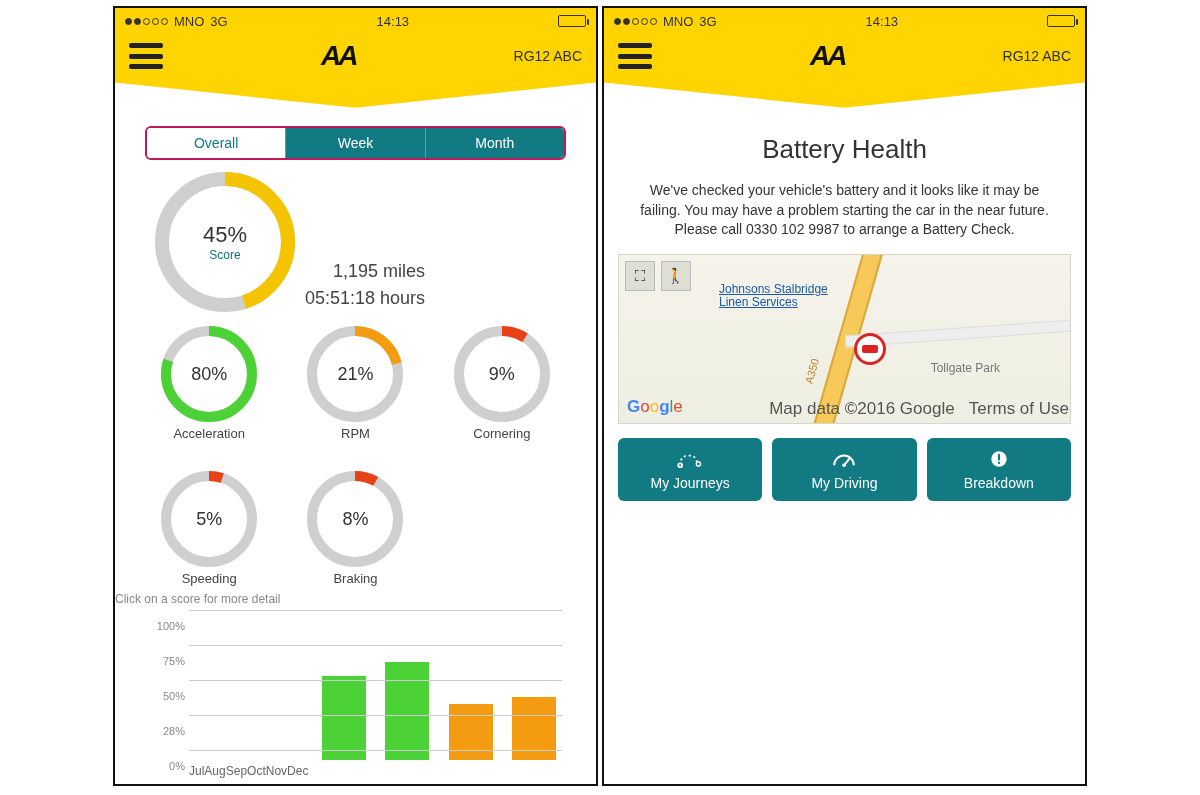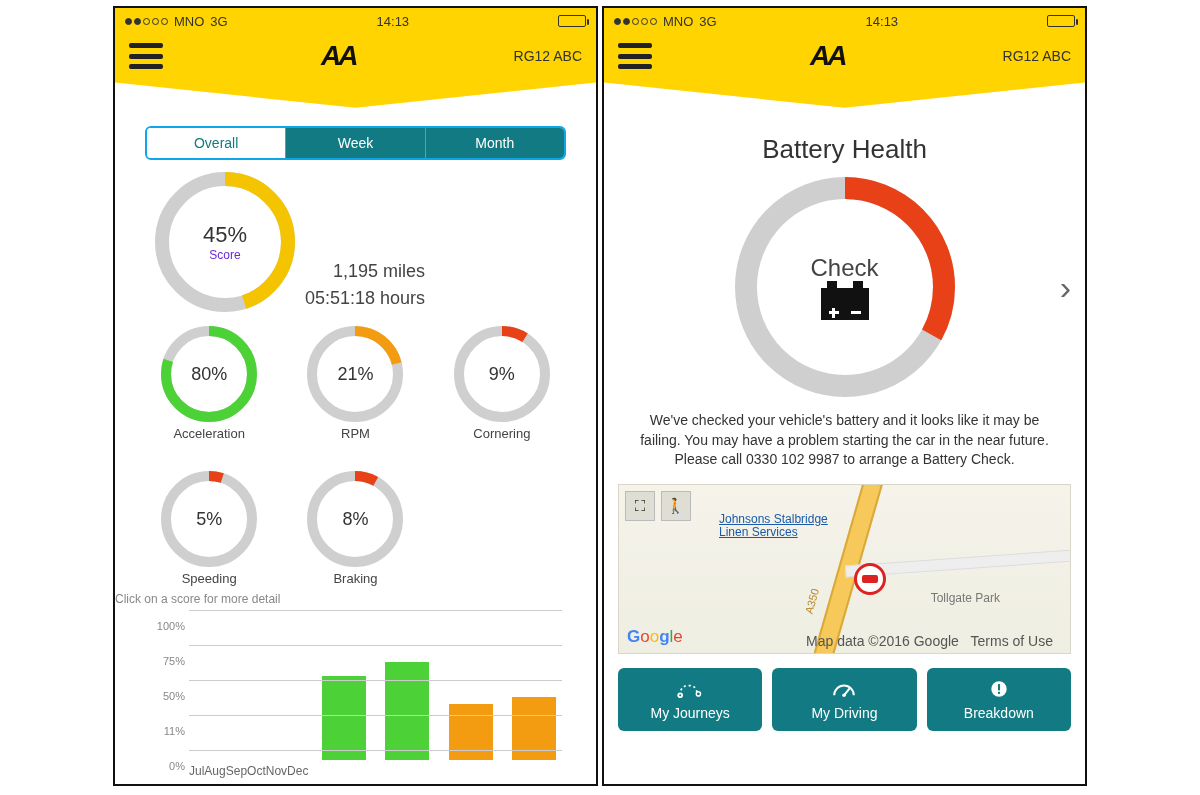--- a/index.html
+++ b/index.html
@@ -74,41 +74,41 @@
   }
   .chevron-band::before {
     content: ""; position: absolute; top: -1px; left: 0; right: 0; height: 36px;
     background: #ffd400;
     clip-path: polygon(0 0, 100% 0, 100% 10%, 50% 80%, 0 10%);
   }
   
   .tabbar {
     display: flex;
     margin: 10px 30px 6px;
-    border: 2px solid #0ea5e9;
+    border: 2px solid #be185d;
     border-radius: 6px;
     overflow: hidden;
   }
   .tabbar .tab {
     flex: 1; text-align: center; padding: 7px 0;
     font-size: 14px; color: #fff; background: #117a82;
     border-left: 1px solid rgba(255,255,255,.3);
   }
   .tabbar .tab:first-child { border-left: none; }
   .tabbar .tab.active { background: #fff; color: #117a82; }
   .ring-big-wrap { display: flex; align-items: flex-end; gap: 10px; margin: 6px 26px 6px 40px; }
   .totals { text-align: right; color: #444; font-size: 18px; line-height: 1.5; }
   .ring { position: relative; }
   .ring svg { display: block; }
   .ring .center {
     position: absolute; inset: 0; display: flex; flex-direction: column;
     align-items: center; justify-content: center; color: #333;
   }
   .ring .center .pct { font-size: 22px; font-weight: 500; }
-  .ring .center .lbl { font-size: 12px; color: #6d28d9; }
+  .ring .center .lbl { font-size: 12px; color: #0f766e; }
   .mini-grid { display: grid; grid-template-columns: repeat(3, 1fr); gap: 30px 30px; margin: 8px 36px 0; }
   .mini { display: flex; flex-direction: column; align-items: center; gap: 4px; }
   .mini .ring .center .pct { font-size: 18px; }
   .mini .cap { font-size: 13px; color: #444; }
   
   .chart-note { text-align: left; font-size: 12px; color: #888; margin-top: 6px; }
   .chart {
     margin: 4px 34px 4px; height: 150px; position: relative;
     display: flex;
   }
@@ -167,21 +167,21 @@
   .map .mapbtn {
     position:absolute; top:6px; width:30px; height:30px;
     background:rgba(220,220,210,.9); border:1px solid #bbb;
     display:flex; align-items:center; justify-content:center; font-size:15px; color:#333;
   }
   .map .mapbtn.b1 { left:6px; }
   .map .mapbtn.b2 { left:42px; }
   .map .glabel { position:absolute; left:8px; bottom:6px; font-size:17px; font-weight:500; }
   .map .glabel b { color:#4285F4; } .map .glabel i { color:#EA4335; font-style:normal;}
   .map .glabel u { color:#FBBC05; text-decoration:none;} .map .glabel s{color:#34A853;text-decoration:none;}
-  .map .gcred { position:absolute; right:17px; bottom:4px; font-size:14px; color:#555; }
+  .map .gcred { position:absolute; right:1px; bottom:4px; font-size:17px; color:#555; }
   .map .place {
     position:absolute; left:100px; top:28px; font-size:12px; color:#1a5aa8; text-decoration:underline;
     line-height:1.1;
   }
   .map .place2 { position:absolute; right:70px; bottom:48px; font-size:12px; color:#777; }
   .map .roadlabel { position:absolute; left:40%; top:110px; font-size:11px; color:#b5892a; transform:rotate(-74deg);}
   .bottom-nav {
     display:flex; gap:10px; margin: 8px 14px 12px;
   }
   .bottom-nav .navbtn {
@@ -308,21 +308,21 @@
             </div>
           </div>
     <div class="cap">Braking</div>
         </div>
       </div>
 
     <div class="chart-note">Click on a score for more detail</div>
     <div class="chart">
       <div class="yaxis">
           <div style="bottom: -6px;">0%</div>
-          <div style="bottom: 29px;">11%</div>
+          <div style="bottom: 29px;">28%</div>
           <div style="bottom: 64px; padding-left: 42px;">50%</div>
           <div style="bottom: 99px;">75%</div>
           <div style="bottom: 134px;">100%</div>
         </div>
       <div class="plot">
         <div class="bars">
             <div class="barcol">
               <div class="bar" style="height: 0px; background: transparent;"></div>
             </div>
             <div class="barcol">
@@ -382,36 +382,20 @@
           <span></span>
           <span></span>
         </div>
       <div class="logo">AA</div>
       <div class="plate">RG12 ABC</div>
     </div>
     <div class="chevron-band"></div>
 
     <div class="battery-title">Battery Health</div>
 
-    <div class="battery-ring-wrap">
-      <div class="ring battery-ring">
-          <svg width="220" height="220">
-    <circle cx="110" cy="110" r="99" stroke="#cfcfcf" stroke-width="22" fill="none"></circle>
-    <circle cx="110" cy="110" r="99" stroke="#e84118" stroke-width="22" fill="none" stroke-dasharray="205.2716639855571 622.0353454107791" transform="rotate(-90 110 110)" stroke-linecap="butt"></circle>
-  </svg>
-          <div class="center">
-            <div class="lbl2">Check</div>
-      <div class="bicon">
-              <span class="plus"></span>
-              <span class="minus"></span>
-            </div>
-          </div>
-        </div>
-      <div class="next-arrow">›</div>
-    </div>
 
     <div class="battery-msg">We've checked your vehicle's battery and it looks like it may be failing. You may have a problem starting the car in the near future. Please call 0330 102 9987 to arrange a Battery Check.</div>
 
     <div class="map">
       <div class="road"></div>
       <div class="road2"></div>
       <div class="roadlabel">A350</div>
       <div class="place">Johnsons Stalbridge<br>Linen Services</div>
       <div class="place2">Tollgate Park</div>
       <div class="pin"></div>

